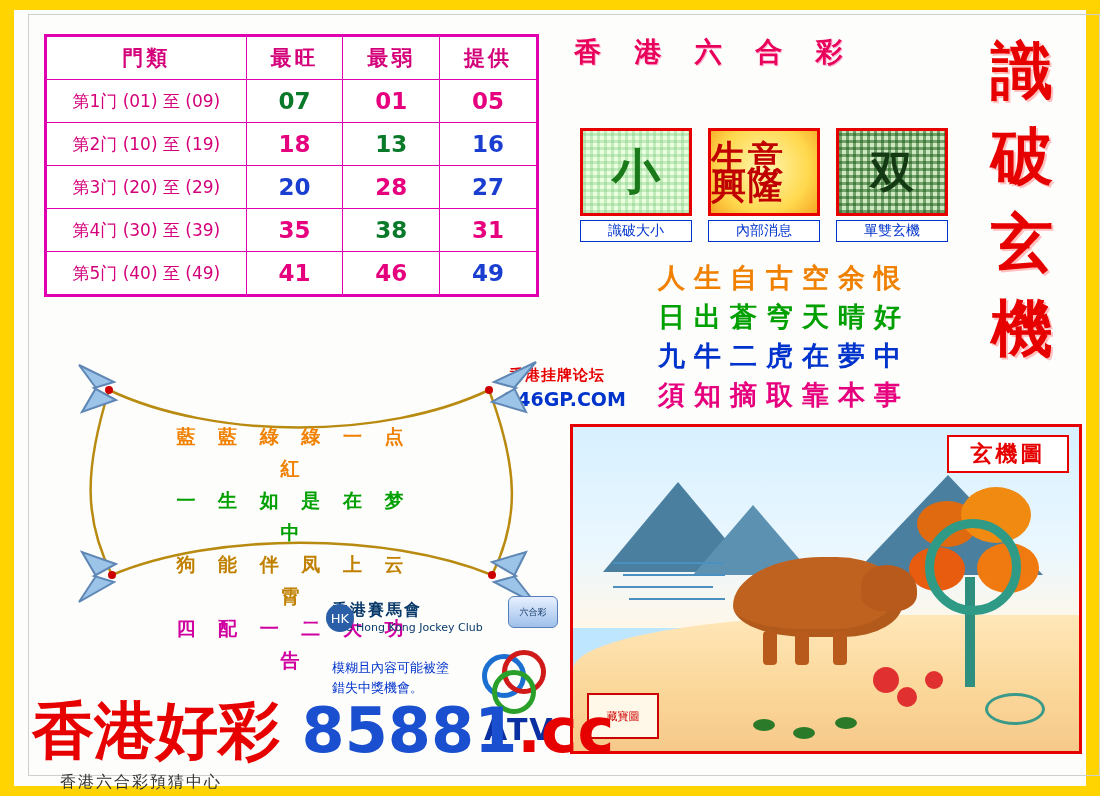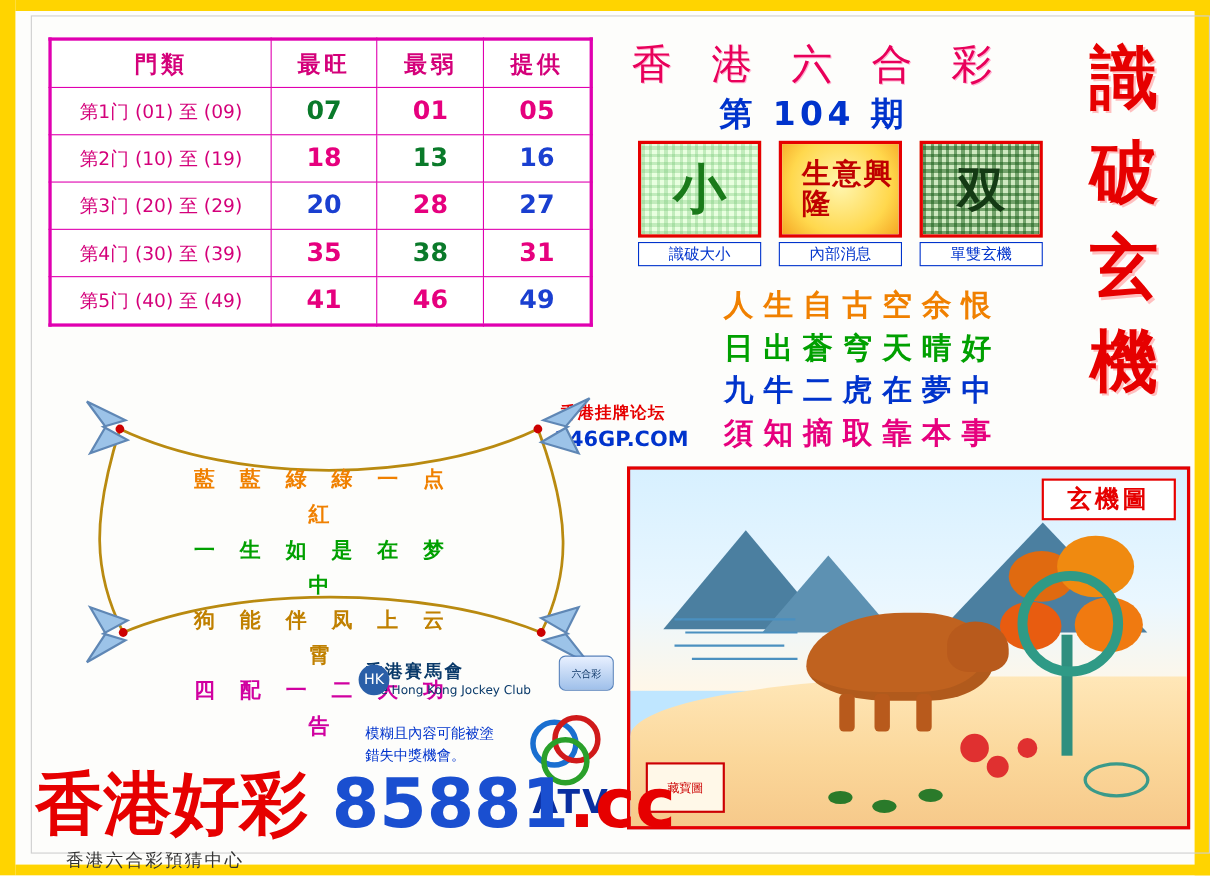--- a/index.html
+++ b/index.html
@@ -33,21 +33,21 @@
   }
   table.gate th{font-size:21px;color:#d4007a;font-weight:bold;letter-spacing:3px;}
   .c-label{font-size:17px;color:#d4007a;letter-spacing:0px;white-space:nowrap;}
   .num{font-size:23px;font-weight:bold;margin-left:44px;}
   .col1{width:200px;}
   .col2,.col3,.col4{width:98px;}
 
   
   .hdr-title{
     position:absolute;left:560px;top:34px;width:400px;
-    font-size:37px;font-weight:normal;color:#e8005a;letter-spacing:12px;
+    font-size:27px;font-weight:bold;color:#e8005a;letter-spacing:12px;
     text-shadow:1px 1px 0 #ffb0d0;
     white-space:nowrap;
   }
   .hdr-issue{
     position:absolute;left:640px;top:84px;
     font-size:30px;font-weight:bold;color:#0033cc;letter-spacing:4px;
   }
   .hdr-issue .iss-num{color:#0033cc;}
 
   
@@ -87,21 +87,21 @@
     background:
       repeating-linear-gradient(0deg,rgba(20,90,20,.5) 0 3px,transparent 3px 7px),
       repeating-linear-gradient(90deg,rgba(20,90,20,.5) 0 3px,transparent 3px 7px),
       #cfe9c0;
   }
   .biz{
     position:absolute;left:0;top:0;width:100%;height:100%;
     display:flex;flex-direction:column;align-items:center;justify-content:center;
     background:radial-gradient(circle at 50% 45%,#fff6b0 0%,#ffd84d 65%,#f5a623 100%);
   }
-  .biz span{font-size:26px;font-weight:bold;color:#c00000;line-height:28px;letter-spacing:2px;margin-left:18px;}
+  .biz span{font-size:35px;font-weight:bold;color:#c00000;line-height:28px;letter-spacing:2px;}
 
   
   .poem{position:absolute;left:560px;top:258px;width:420px;}
   .poem div{font-size:27px;font-weight:bold;letter-spacing:9px;line-height:39px;text-align:center;}
   .pl1{color:#f08000;}
   .pl2{color:#00a000;}
   .pl3{color:#0033cc;}
   .pl4{color:#e6007e;}
 
   
@@ -229,25 +229,20 @@
           <td class="c-label">第5门 (40) 至 (49)</td>
           <td class="num" style="color:#e6007e">41</td>
           <td class="num" style="color:#e6007e">46</td>
           <td class="num" style="color:#1a3fd0">49</td>
         </tr>
       </tbody>
     </table>
   </div>
 
   <div class="hdr-title">香 港 六 合 彩</div>
-  <div class="hdr-issue">
-    <span>第</span>
-    <span class="iss-num">104</span>
-    <span>期</span>
-  </div>
   <div class="vtitle">識破玄機</div>
 
   <div class="boxes">
     <div class="bx bx1">
       <div class="glyph-green">小</div>
     </div>
     <div class="bx-label bl1">識破大小</div>
 
     <div class="bx bx2">
       <div class="biz">

